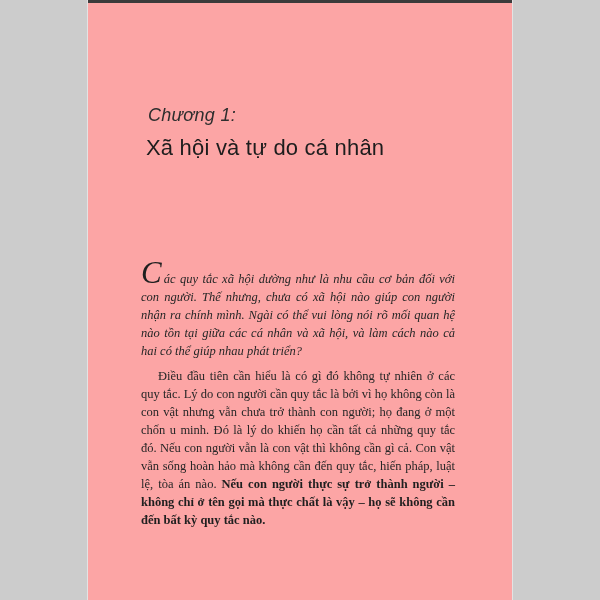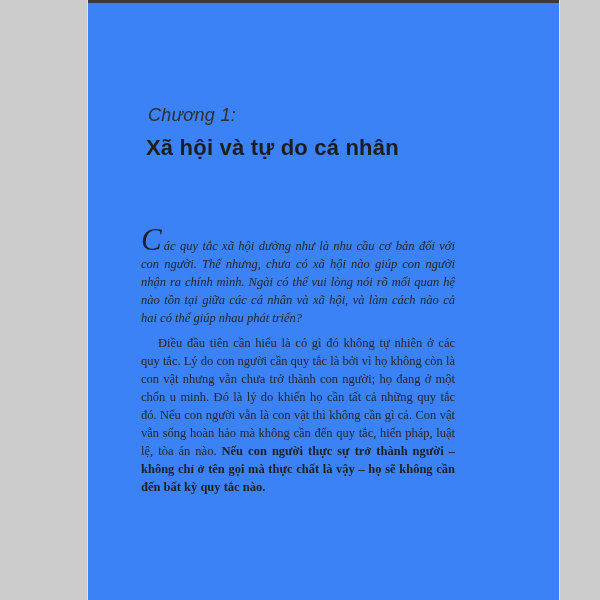--- a/index.html
+++ b/index.html
@@ -43,29 +43,29 @@
     font-size: 18px;
     letter-spacing: 0.3px;
     color: #2e2e2e;
   }
   .chapter-title {
     position: absolute;
     left: 58px;
     top: 135px;
     margin: 0;
     font-family: "Liberation Sans", sans-serif;
-    font-weight: bold;
+    font-weight: normal;
     font-size: 22px;
     letter-spacing: 0.2px;
     color: #1d1d1d;
   }
   .body-text {
     position: absolute;
     left: 53px;
-    top: 231px;
+    top: 264px;
     width: 314px;
     font-family: "Liberation Serif", "DejaVu Serif", serif;
     font-size: 12.5px;
     line-height: 18px;
     text-align: justify;
     color: #262626;
   }
   .body-text p.para {
     margin: 0 0 7px 0;
   }
@@ -84,21 +84,21 @@
   }
   .body-text strong {
     font-weight: bold;
     color: #1f1f1f;
   }
 </style>
 </head>
 <body style="background: rgb(204, 204, 204);">
 
 <div class="stage">
-  <div class="page" style="background: #3b82f6; padding-left: 47px;">
+  <div class="page" style="background: #fca5a5;">
     <div class="page-top-edge" style="background: rgb(59, 59, 59);"></div>
     <div class="chapter-label">Chương 1:</div>
     <h1 class="chapter-title">Xã hội và tự do cá nhân</h1>
     <div class="body-text">
         <p class="para italic"><span class="raised-cap">C</span>ác quy tắc xã hội dường như là nhu cầu cơ bản đối với con người. Thế nhưng, chưa có xã hội nào giúp con người nhận ra chính mình. Ngài có thể vui lòng nói rõ mối quan hệ nào tồn tại giữa các cá nhân và xã hội, và làm cách nào cả hai có thể giúp nhau phát triển?</p>
         <p class="para indent">Điều đầu tiên cần hiểu là có gì đó không tự nhiên ở các quy tắc. Lý do con người cần quy tắc là bởi vì họ không còn là con vật nhưng vẫn chưa trở thành con người; họ đang ở một chốn u minh. Đó là lý do khiến họ cần tất cả những quy tắc đó. Nếu con người vẫn là con vật thì không cần gì cả. Con vật vẫn sống hoàn hảo mà không cần đến quy tắc, hiến pháp, luật lệ, tòa án nào. <strong>Nếu con người thực sự trở thành người – không chỉ ở tên gọi mà thực chất là vậy – họ sẽ không cần đến bất kỳ quy tắc nào.</strong></p>
       </div>
   </div>
 </div>
 

